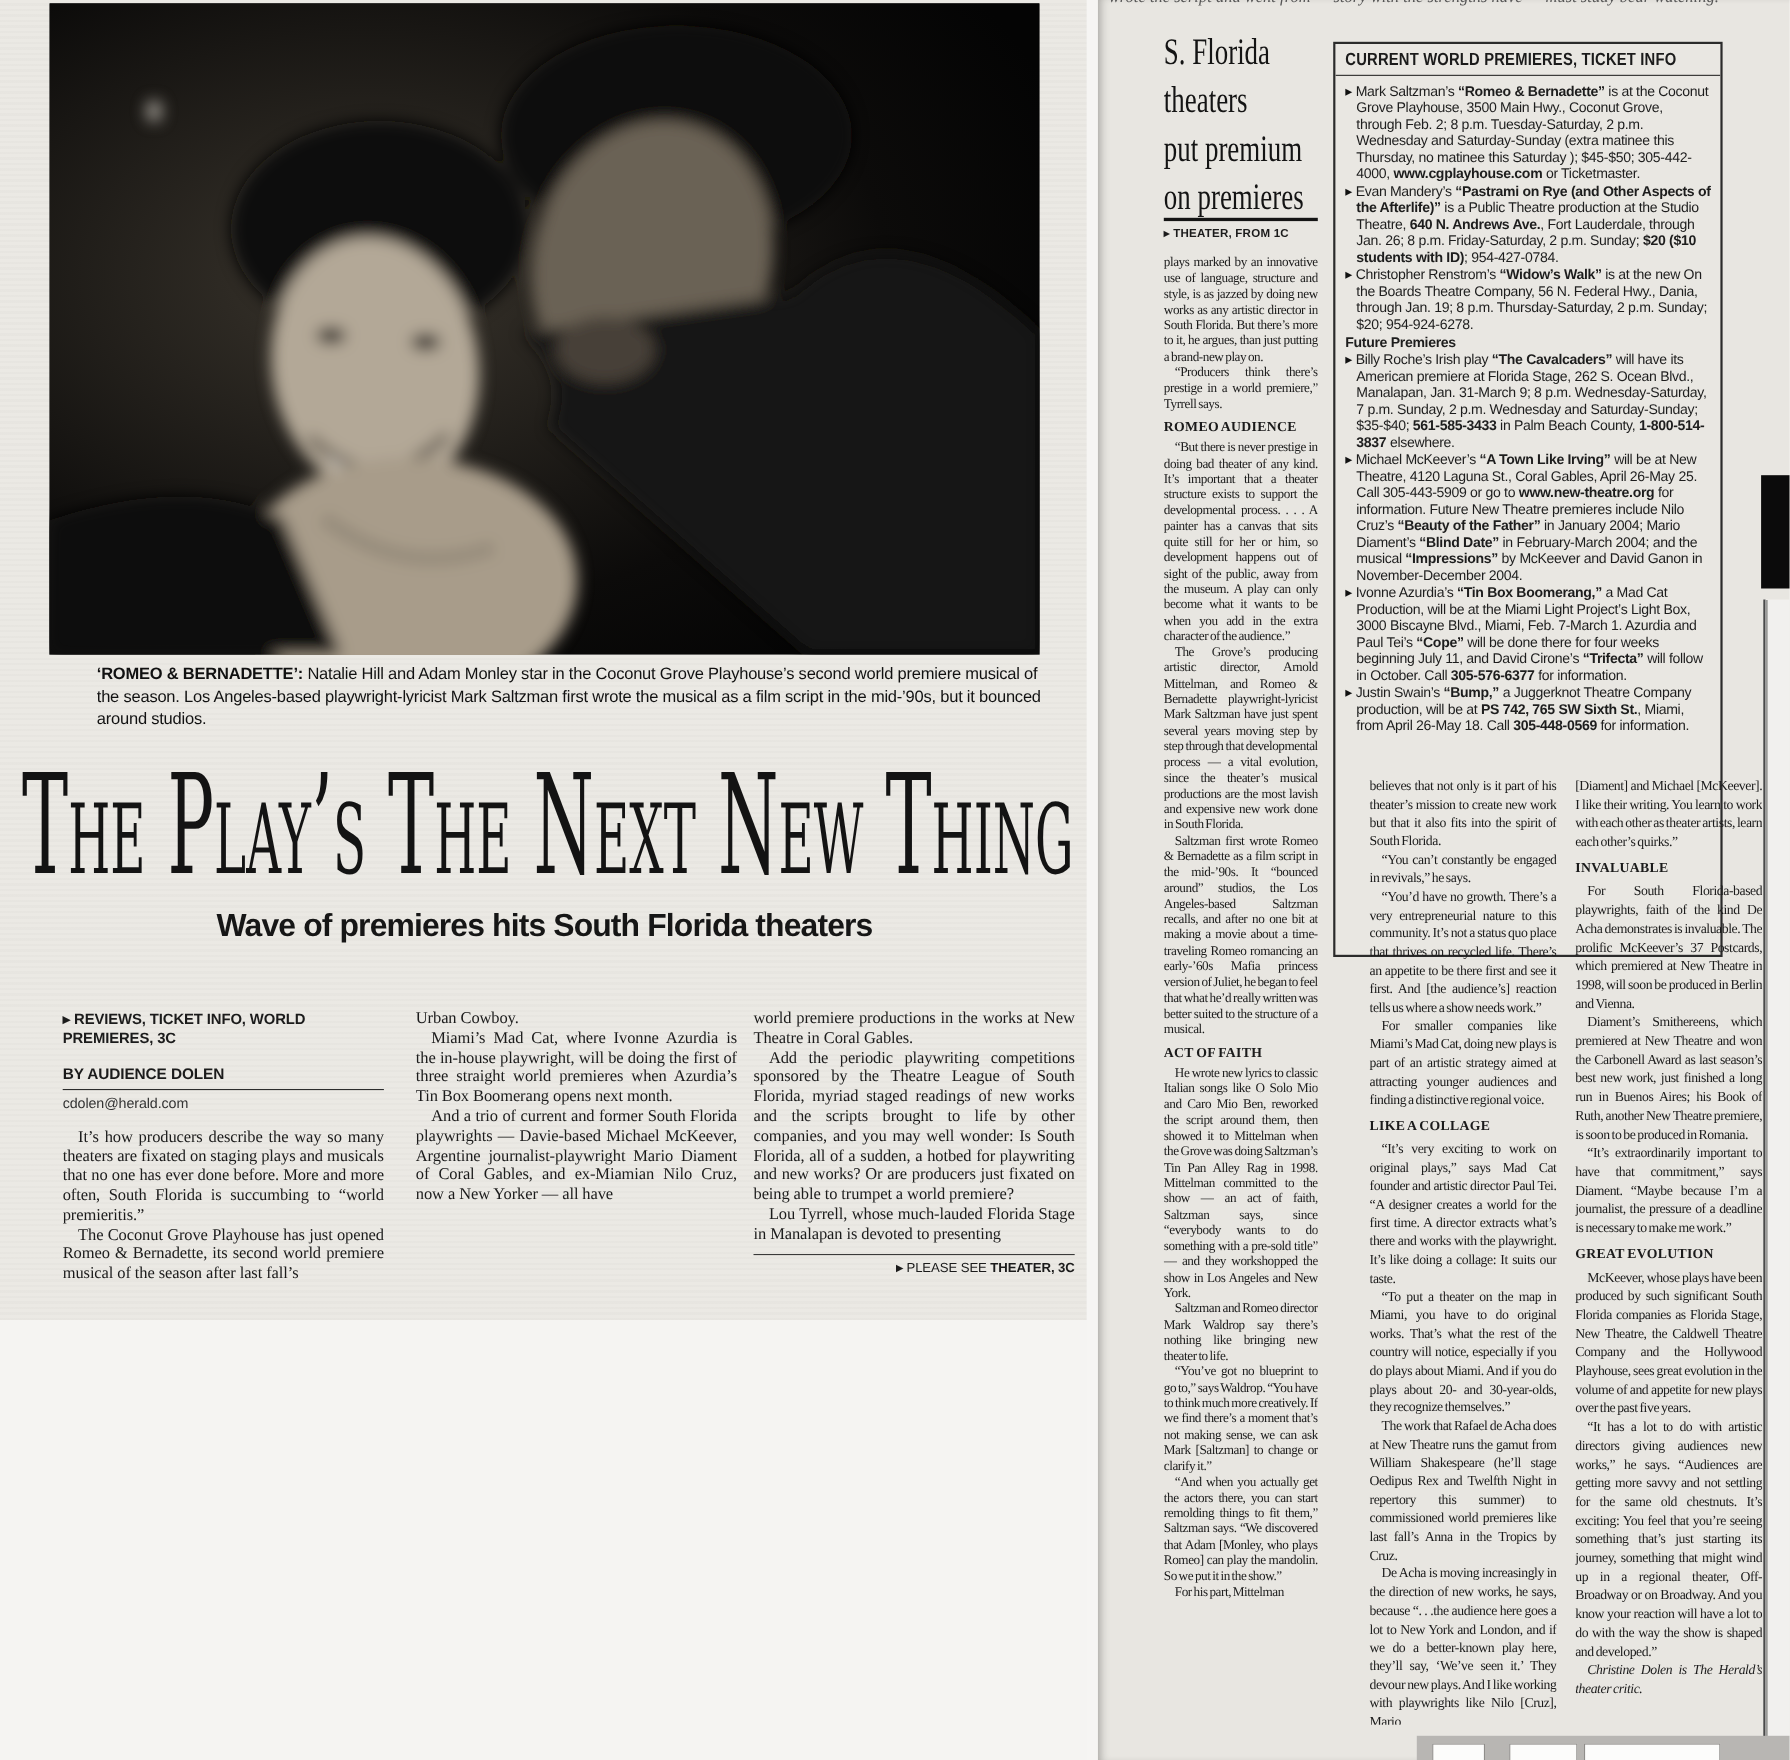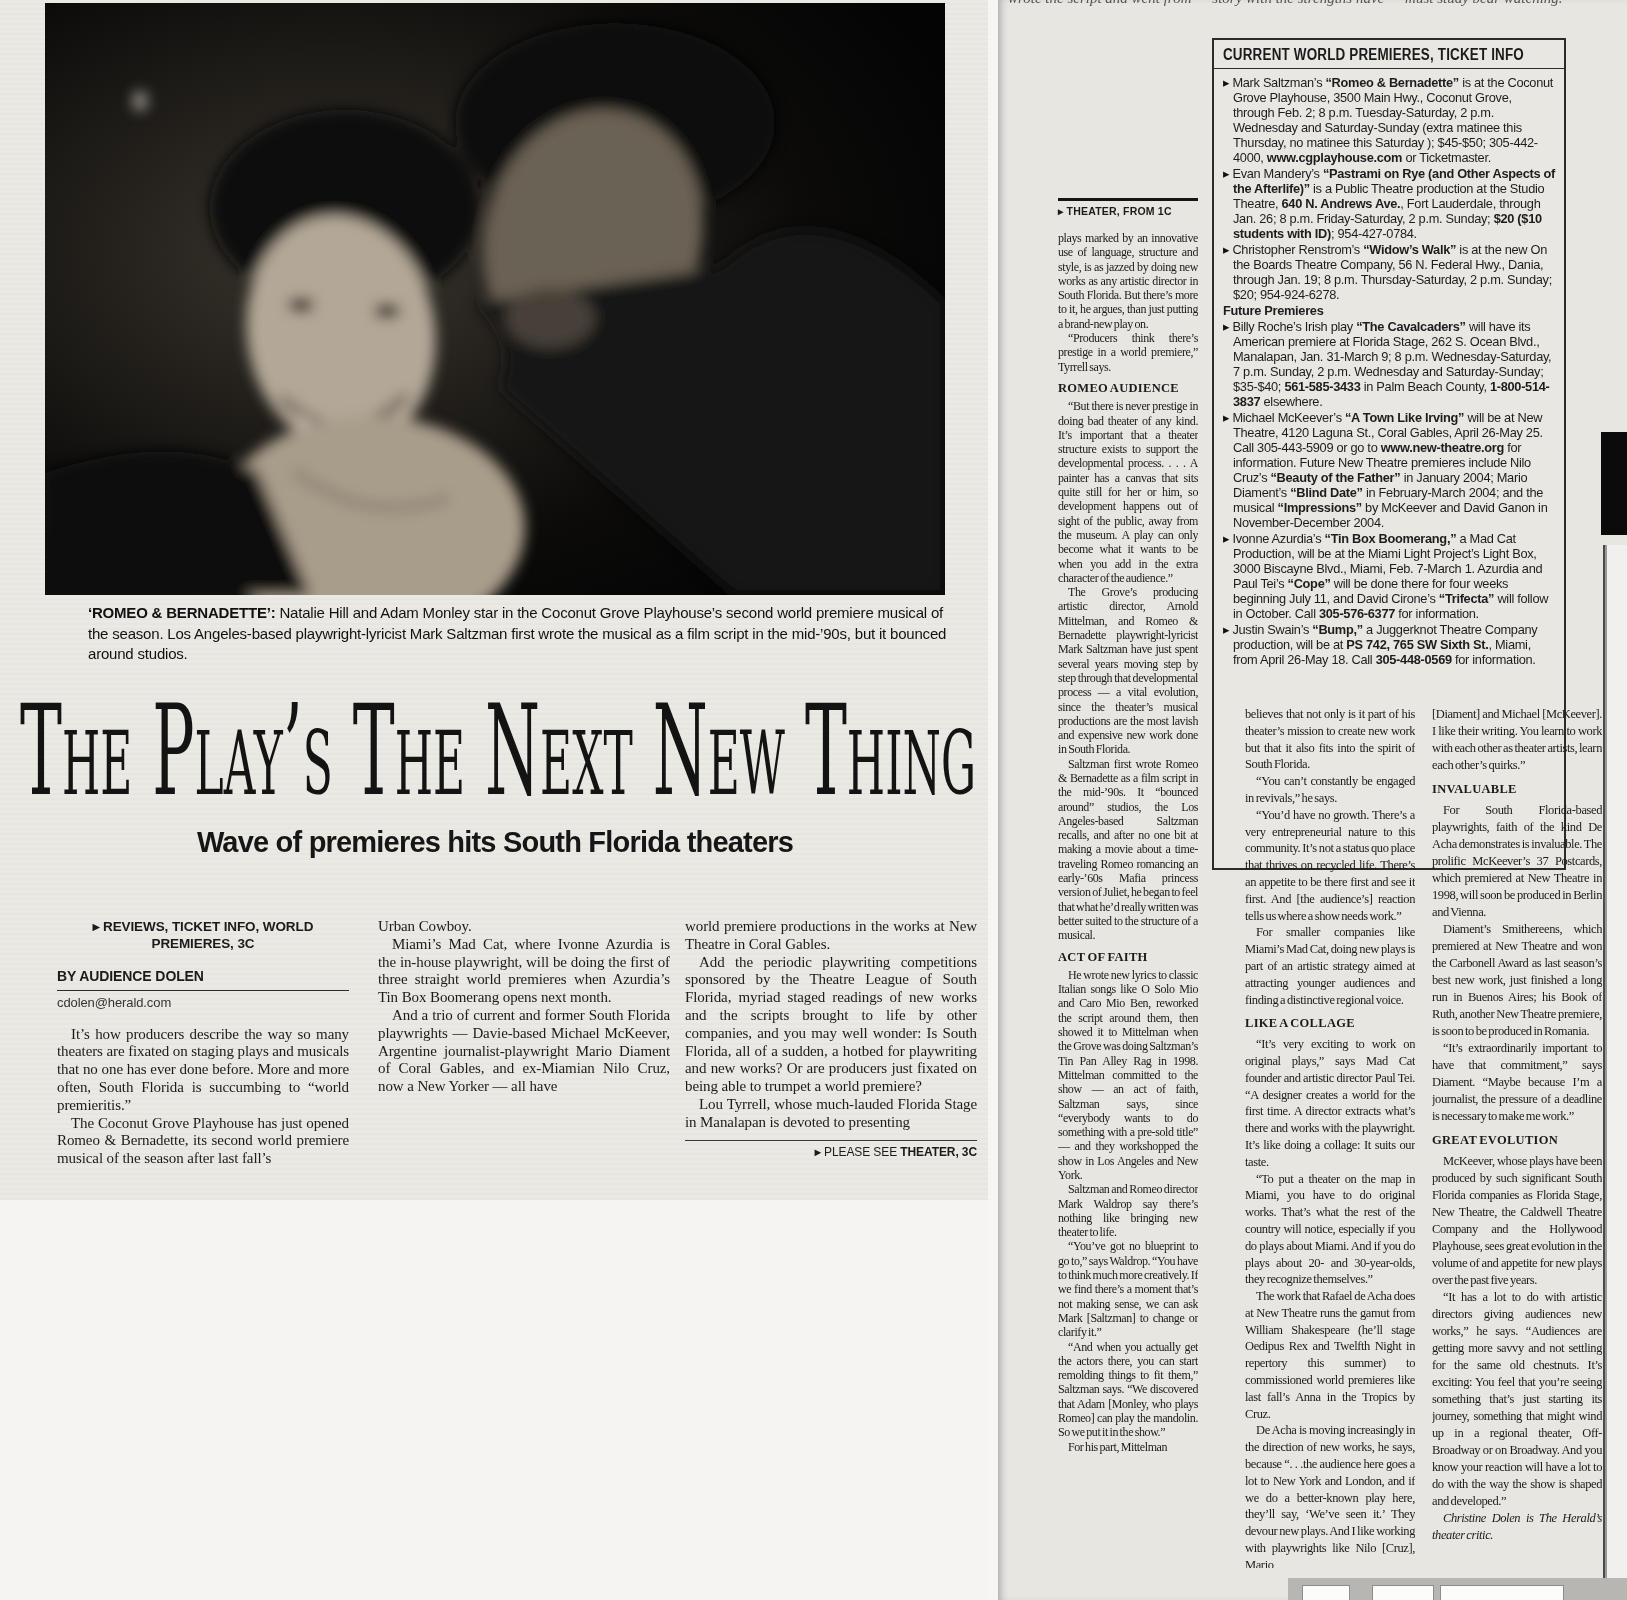--- a/index.html
+++ b/index.html
@@ -27,21 +27,21 @@
   .mcol{width:292px;text-align:justify;font-size:15px;line-height:17.8px;letter-spacing:-.1px;}
   #mcol1{left:57px;top:918px;}
   #mcol2{left:378px;top:918px;}
   #mcol3{left:685px;top:918px;}
   .bp{margin:0;text-indent:14px;}
   .bp.ni{text-indent:0;}
   .bp.it{font-style:italic;}
   .colhead{margin:7px 0 4px 0;font-size:12.5px;font-family:"Liberation Serif",serif;
            font-weight:bold;letter-spacing:.3px;}
   #kicker1{font-family:"Liberation Sans",sans-serif;font-weight:bold;font-size:13.5px;
-           line-height:17px;margin-bottom:16px;text-align:center;}
+           line-height:17px;margin-bottom:16px;text-align:left;}
   #byline{font-family:"Liberation Sans",sans-serif;font-weight:bold;font-size:14px;
           border-bottom:1.5px solid #2c2c2c;padding-bottom:4px;margin-bottom:3px;text-align:left;}
   #email{font-family:"Liberation Sans",sans-serif;font-size:13px;color:#333;
          margin-bottom:14px;text-align:left;}
   .bullet{color:#111;}
   #see-theater{border-top:1px solid #3a3a3a;margin-top:8px;padding-top:3px;
      font-family:"Liberation Sans",sans-serif;font-size:12px;text-align:right;}
   #see-theater .b{font-weight:bold;}
   
   #cut-top{left:1008px;top:0;width:612px;height:9px;overflow:hidden;color:#555;}
@@ -160,20 +160,26 @@
   </div>
 
   <div class="gap"></div>
 
   <div id="right-clip" class="clip"></div>
 
   <div id="cut-top" class="abs">
     <div>wrote the script and went from — story with the strengths have — must study bear watching.</div>
   </div>
 
+  <div id="r-headline" class="abs">
+      <div class="hl-line">S. Florida</div>
+      <div class="hl-line">theaters</div>
+      <div class="hl-line">put premium</div>
+      <div class="hl-line">on premieres</div>
+    </div>
   <div id="r-rule" class="abs"></div>
   <div id="r-kicker" class="abs"><span class="b">▸ </span><span class="b">THEATER, FROM 1C</span></div>
 
   <div id="colA" class="abs ncol">
       <p class="bp ni">plays marked by an innovative use of language, structure and style, is as jazzed by doing new works as any artistic director in South Florida. But there’s more to it, he argues, than just putting a brand-new play on.</p>
       <p class="bp">“Producers think there’s prestige in a world premiere,” Tyrrell says.</p>
       <h4 class="colhead">ROMEO AUDIENCE</h4>
       <p class="bp">“But there is never prestige in doing bad theater of any kind. It’s important that a theater structure exists to support the developmental process. . . . A painter has a canvas that sits quite still for her or him, so development happens out of sight of the public, away from the museum. A play can only become what it wants to be when you add in the extra character of the audience.”</p>
       <p class="bp">The Grove’s producing artistic director, Arnold Mittelman, and Romeo &amp; Bernadette playwright-lyricist Mark Saltzman have just spent several years moving step by step through that developmental process — a vital evolution, since the theater’s musical productions are the most lavish and expensive new work done in South Florida.</p>
       <p class="bp">Saltzman first wrote Romeo &amp; Bernadette as a film script in the mid-’90s. It “bounced around” studios, the Los Angeles-based Saltzman recalls, and after no one bit at making a movie about a time-traveling Romeo romancing an early-’60s Mafia princess version of Juliet, he began to feel that what he’d really written was better suited to the structure of a musical.</p>

